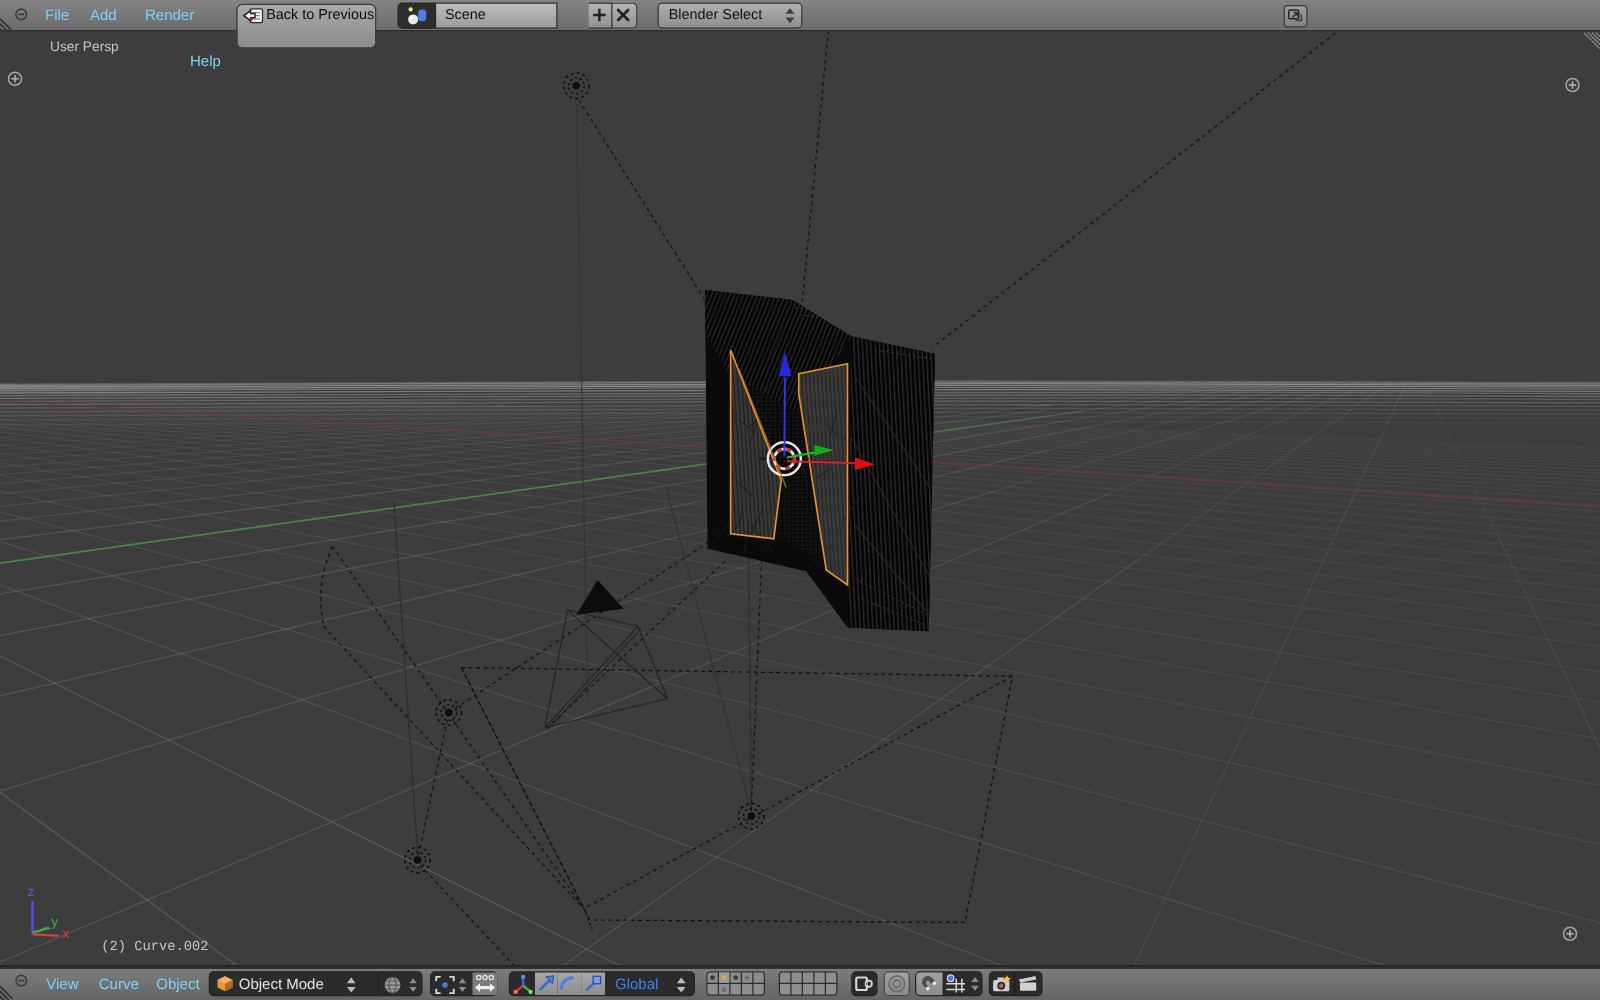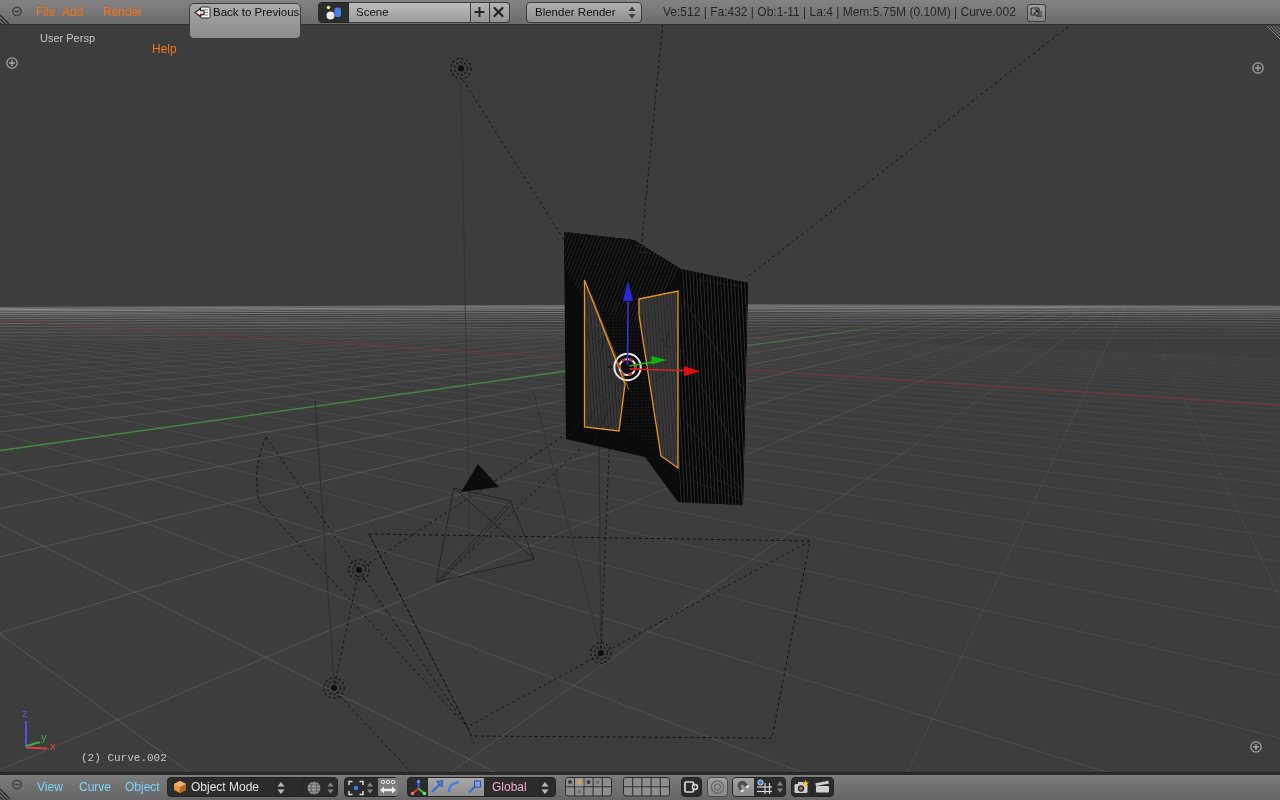--- a/index.html
+++ b/index.html
@@ -2,21 +2,21 @@
 <html><head>
 <meta charset="utf-8">
 <style>
   html,body{margin:0;padding:0;width:1280px;height:800px;overflow:hidden;background:#3d3d3d;
     font-family:"Liberation Sans",sans-serif;}
   #page{position:relative;width:1280px;height:800px;}
   .bar{position:absolute;left:0;width:1280px;background:linear-gradient(#838383,#6c6c6c);}
   #topbar{top:0;height:24px;border-bottom:1px solid #303030;}
   #botbar{top:774px;height:26px;background:linear-gradient(#7c7c7c,#646464);border-top:1px solid #2e2e2e;}
   #vsep{position:absolute;top:772px;left:0;width:1280px;height:2px;background:#272727;}
-  .menu{position:absolute;top:0;height:24px;line-height:24px;color:#f97316;font-size:12px;}
+  .menu{position:absolute;top:0;height:24px;line-height:24px;color:#7dd3fc;font-size:12px;}
   .menu2{position:absolute;top:774px;height:26px;line-height:26px;color:#7dd3fc;font-size:12px;}
   svg{position:absolute;left:0;top:0;}
   .vptext{position:absolute;color:#c6c6c6;font-size:11px;padding-left:18px;}
 </style>
 </head>
 <body>
 <div id="page">
   <svg id="vp" width="1280" height="800" viewBox="0 0 1280 800">
     <defs>
       <clipPath id="vpclip">
@@ -333,22 +333,22 @@
 <line x1="1267.0" y1="26" x2="1280" y2="39.0" stroke="#8f8f8f" stroke-width="1" stroke-opacity="0.85"></line>
 <line x1="1270.2" y1="26" x2="1280" y2="35.8" stroke="#8f8f8f" stroke-width="1" stroke-opacity="0.85"></line>
 <line x1="1273.4" y1="26" x2="1280" y2="32.6" stroke="#8f8f8f" stroke-width="1" stroke-opacity="0.85"></line>
 <line x1="1276.6" y1="26" x2="1280" y2="29.4" stroke="#8f8f8f" stroke-width="1" stroke-opacity="0.85"></line>
     </g>
   </svg>
   <div id="topbar" class="bar"></div>
   <div id="vsep"></div>
   <div id="botbar" class="bar"></div>
   <div class="menu" style="left:36px;">File</div>
-<div class="menu" style="left:62px;">Add</div>
-<div class="menu" style="left:103px;">Render</div>
+<div class="menu" style="left:72px;">Add</div>
+<div class="menu" style="left:116px;">Render</div>
 <div class="menu" style="left:152px;margin-top:37px;">Help</div>
 <svg width="30" height="24" style="left:4px;top:0;">
  <circle cx="13" cy="11.5" r="4.2" fill="none" stroke="#3c3c3c" stroke-width="1.3"></circle>
  <line x1="10.6" y1="11.5" x2="15.4" y2="11.5" stroke="#3c3c3c" stroke-width="1.3"></line>
 </svg>
 <svg width="16" height="14" style="left:0;top:13px;">
  <g stroke="#2f2f2f" stroke-width="1.4">
   <line x1="0" y1="2" x2="9" y2="11"></line>
         <line x1="0" y1="6" x2="6" y2="12"></line>
         <line x1="0" y1="10" x2="3" y2="13"></line>
@@ -366,46 +366,45 @@
   <div style="position:absolute;left:23px;top:2px;font-size:11.5px;color:#0d0d0d;">Back to Previous</div>
 </div>
 <div style="position:absolute;left:318px;top:2px;width:192px;height:21px;">
   <div style="position:absolute;left:0;top:0;width:31px;height:21px;background:#2d2d2d;border:1px solid #262626;border-radius:4px 0 0 4px;box-sizing:border-box;"></div>
   <svg width="22" height="21" style="left:5px;top:0;">
     <circle cx="7.5" cy="13.5" r="4.0" fill="#e8e8e8"></circle>
     <circle cx="6.2" cy="12.2" r="1.4" fill="#ffffff"></circle>
     <rect x="11.5" y="5.5" width="6.5" height="9.5" rx="2.8" fill="#4a7fe8"></rect>
     <circle cx="5.5" cy="5.5" r="1.7" fill="#e8f060"></circle>
   </svg>
-  <div style="position:absolute;left:31px;top:0;width:122px;height:21px;background:linear-gradient(#bdbdbd,#9a9a9a);border:1px solid #3a3a3a;border-left:none;box-sizing:border-box;">
+  <div style="position:absolute;left:31px;top:0;width:97px;height:21px;background:linear-gradient(#bdbdbd,#9a9a9a);border:1px solid #3a3a3a;border-left:none;box-sizing:border-box;">
     <div style="position:absolute;left:7px;top:3px;font-size:11.5px;color:#111;">Scene</div>
   </div>
   <div style="position:absolute;left:153px;top:0;width:19px;height:21px;background:linear-gradient(#b4b4b4,#929292);border:1px solid #3a3a3a;border-left:none;box-sizing:border-box;">
     <svg width="17" height="19" style="left:0;top:0;">
       <line x1="8.5" y1="4" x2="8.5" y2="14" stroke="#222" stroke-width="2"></line>
       <line x1="3.5" y1="9" x2="13.5" y2="9" stroke="#222" stroke-width="2"></line>
     </svg>
   </div>
   <div style="position:absolute;left:172px;top:0;width:20px;height:21px;background:linear-gradient(#b4b4b4,#929292);border:1px solid #3a3a3a;border-left:none;border-radius:0 4px 4px 0;box-sizing:border-box;">
     <svg width="18" height="19" style="left:0;top:0;">
       <g stroke="#222" stroke-width="2.2" stroke-linecap="round">
        <line x1="4.5" y1="5" x2="12.5" y2="13"></line>
             <line x1="12.5" y1="5" x2="4.5" y2="13"></line>
       </g>
     </svg>
   </div>
 </div>
 <div style="position:absolute;left:526px;top:2px;width:116px;height:21px;background:linear-gradient(#b0b0b0,#8e8e8e);border:1px solid #3a3a3a;border-radius:4px;box-sizing:border-box;">
-  <div style="position:absolute;left:8px;top:3px;font-size:11.5px;color:#111;">Blender Render</div>
+  <div style="position:absolute;left:8px;top:3px;font-size:11.5px;color:#111;">Blender Select</div>
   <svg width="12" height="19" style="left:99px;top:0;">
     <path d="M2.5 8 L6 3.5 L9.5 8 Z" fill="#3c3c3c"></path>
         <path d="M2.5 11 L6 15.5 L9.5 11 Z" fill="#3c3c3c"></path>
   </svg>
 </div>
-<div class="menu" style="left:663px;color:#262626;">Ve:512 | Fa:432 | Ob:1-11 | La:4 | Mem:5.75M (0.10M) | Curve.002</div>
 <div style="position:absolute;left:1027px;top:4px;width:19px;height:18px;background:linear-gradient(#9e9e9e,#828282);border:1px solid #3e3e3e;border-radius:3px;box-sizing:border-box;">
   <svg width="17" height="16" style="left:0;top:0;">
     <rect x="3" y="3" width="8" height="7" rx="1" fill="none" stroke="#2a2a2a" stroke-width="1.2"></rect>
     <path d="M12.5 5.5 L12.5 10.5 L7.5 10.5 L9 12 L13.8 12 L13.8 7 Z" fill="#2a2a2a" opacity="0.7"></path>
     <path d="M6 9 L10 5 M10 5 L10 8 M10 5 L7 5" stroke="#2a2a2a" stroke-width="1.1" fill="none"></path>
   </svg>
 </div>
 
   <div class="menu2" style="left:37px;">View</div>
 <div class="menu2" style="left:79px;">Curve</div>
@@ -490,21 +489,21 @@
    <svg width="18" height="18" style="left:0;top:0;">
     <path d="M3 14 Q3 5 13 4" fill="none" stroke="#4a7fe0" stroke-width="2.6"></path>
    </svg>
   </div>
   <div style="position:absolute;left:56.5px;top:0;width:19px;height:18px;background:linear-gradient(#a8a8a8,#8e8e8e);">
    <svg width="18" height="18" style="left:0;top:0;">
     <line x1="4" y1="14.5" x2="11" y2="7.5" stroke="#3a6fd0" stroke-width="2.2"></line>
     <rect x="9.5" y="3" width="6" height="6" fill="#7a9af0" stroke="#2a4fa0" stroke-width="1"></rect>
    </svg>
   </div>
-  <div style="position:absolute;left:84px;top:2px;font-size:12px;color:#f9a8d4;">Global</div>
+  <div style="position:absolute;left:84px;top:2px;font-size:12px;color:#3b82f6;">Global</div>
   <svg width="13" height="18" style="left:131px;top:1px;">
     <path d="M2.5 7.5 L6 3 L9.5 7.5 Z" fill="#bdbdbd"></path>
         <path d="M2.5 10.5 L6 15 L9.5 10.5 Z" fill="#bdbdbd"></path>
   </svg>
 </div>
 <svg width="110" height="22" style="left:565px;top:777px;">
   <g>
   <rect x="0.5" y="0.5" width="46" height="18.5" rx="2.5" fill="#8e8e8e" stroke="#2c2c2c"></rect>
   <rect x="58.5" y="0.5" width="46" height="18.5" rx="2.5" fill="#8e8e8e" stroke="#2c2c2c"></rect>
   <g stroke="#2c2c2c" stroke-width="1">

